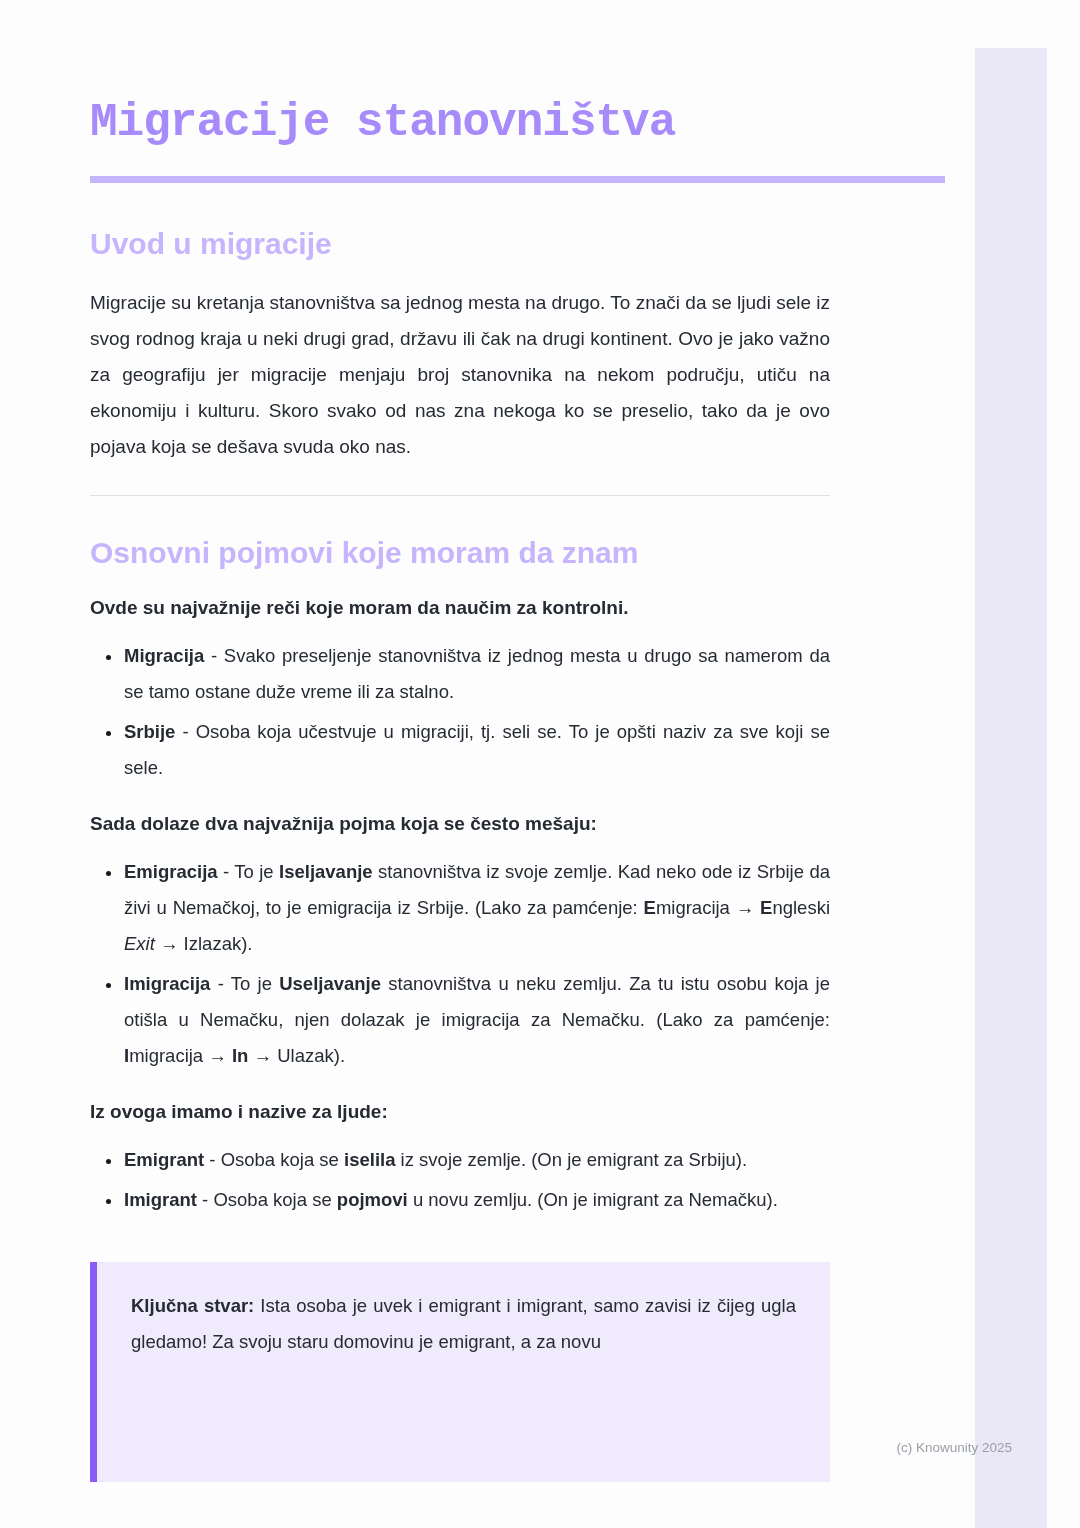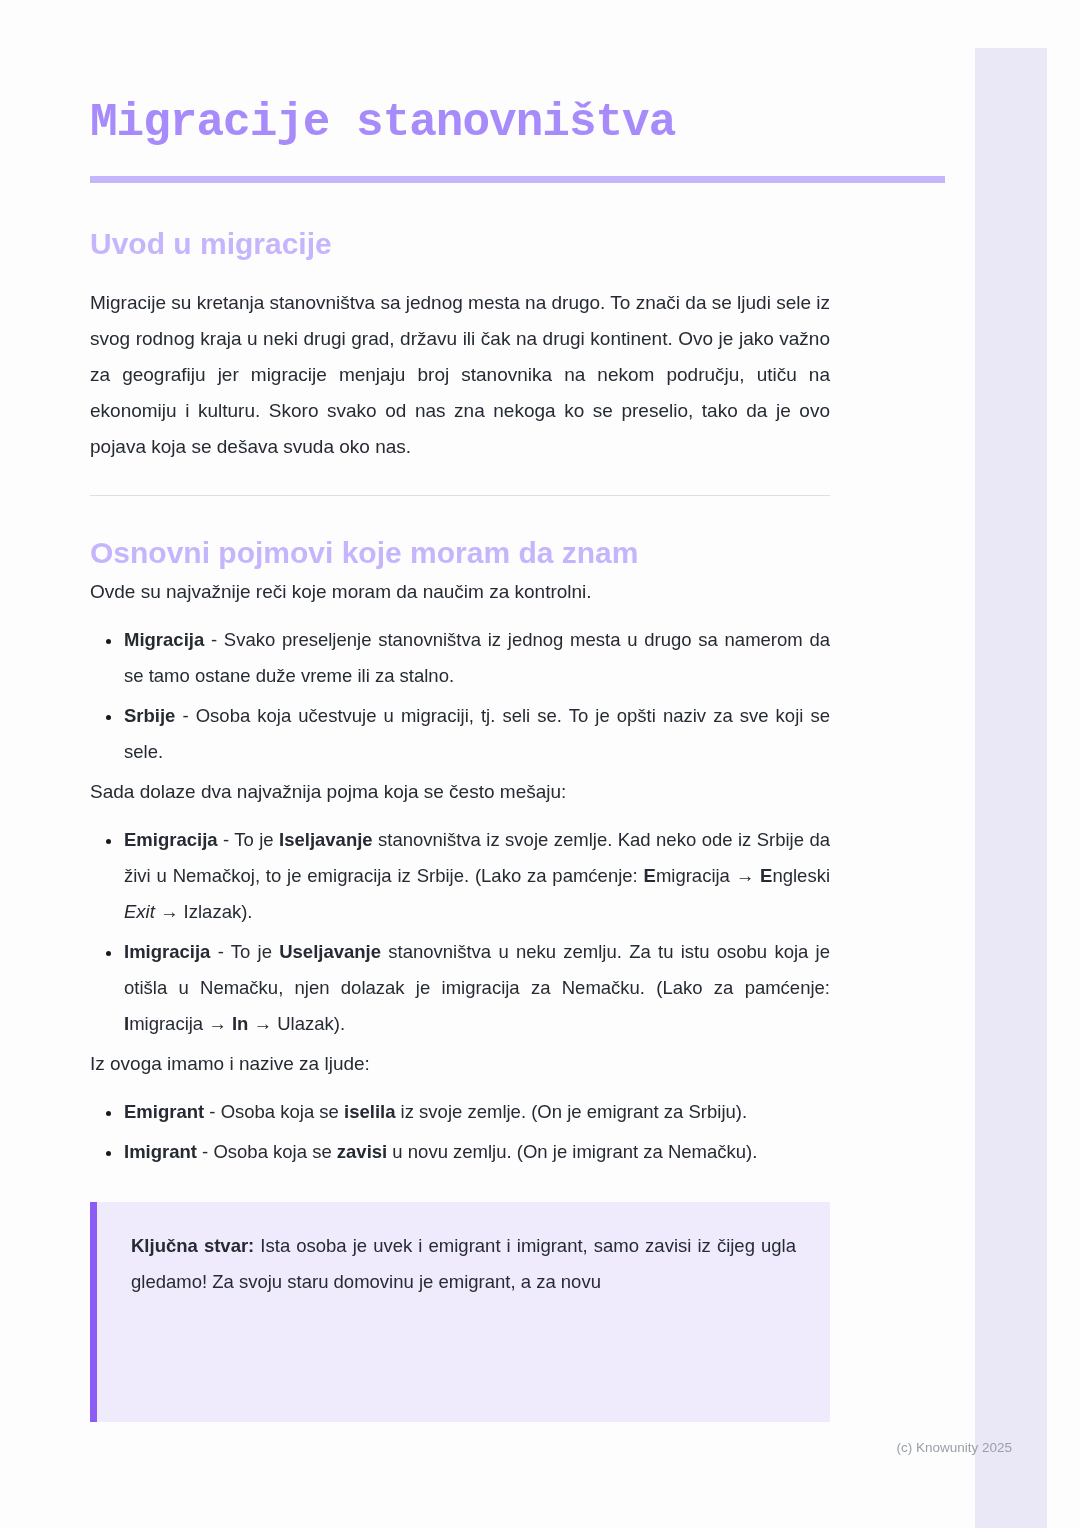--- a/index.html
+++ b/index.html
@@ -63,21 +63,21 @@
   }
   .h2-intro{margin-top:44px;}
   .h2-terms{margin-top:40px;}
   p.body-text{
     font-size:19px;
     line-height:36px;
     text-align:justify;
     color:var(--text-body);
   }
   .p-intro{margin-top:24px;}
-  .p-lead{margin-top:4px;}
+  .p-lead{margin-top:20px;font-weight:bold;}
   .soft-divider{
     margin-top:30px;
     border:none;
     border-top:1px solid var(--divider-gray);
     width:740px;
     height:0;
   }
   ul.term-list{
     margin-top:12px;
     padding-left:32px;
@@ -88,21 +88,21 @@
     line-height:36px;
     text-align:justify;
     padding-left:2px;
     margin-bottom:4px;
     color:var(--text-body);
   }
   ul.term-list li::marker{color:#16181d;font-size:15px;}
   ul.term-list li b{font-weight:700;}
   ul.term-list li i{font-style:italic;}
   .callout{
-    margin-top:32px;
+    margin-top:44px;
     width:740px;
     min-height:220px;
     background:var(--callout-bg);
     border-left:7px solid var(--callout-border);
     padding:26px 34px 30px 34px;
   }
   .callout .callout-text{
     font-size:18.5px;
     line-height:36px;
     text-align:justify;
@@ -145,21 +145,21 @@
 
   <ul class="term-list">
     <li><b>Emigracija</b><span> - To je </span><b>Iseljavanje</b><span> stanovništva iz svoje zemlje. Kad neko ode iz Srbije da živi u Nemačkoj, to je emigracija iz Srbije. (Lako za pamćenje: </span><b>E</b><span>migracija → </span><b>E</b><span>ngleski </span><i>Exit</i><span> → Izlazak).</span></li>
     <li><b>Imigracija</b><span> - To je </span><b>Useljavanje</b><span> stanovništva u neku zemlju. Za tu istu osobu koja je otišla u Nemačku, njen dolazak je imigracija za Nemačku. (Lako za pamćenje: </span><b>I</b><span>migracija → </span><b>In</b><span> → Ulazak).</span></li>
   </ul>
 
   <p class="body-text p-lead">Iz ovoga imamo i nazive za ljude:</p>
 
   <ul class="term-list">
     <li><b>Emigrant</b><span> - Osoba koja se </span><b>iselila</b><span> iz svoje zemlje. (On je emigrant za Srbiju).</span></li>
-    <li><b>Imigrant</b><span> - Osoba koja se </span><b>zavisi</b><span> u novu zemlju. (On je imigrant za Nemačku).</span></li>
+    <li><b>Imigrant</b><span> - Osoba koja se </span><b>pojmovi</b><span> u novu zemlju. (On je imigrant za Nemačku).</span></li>
   </ul>
 
   <div class="callout">
     <p class="callout-text"><b>Ključna stvar:</b><span> Ista osoba je uvek i emigrant i imigrant, samo zavisi iz čijeg ugla gledamo! Za svoju staru domovinu je emigrant, a za novu</span></p>
   </div>
 
 </div>
 
 <div class="footer-note">(c) Knowunity 2025</div>
 

